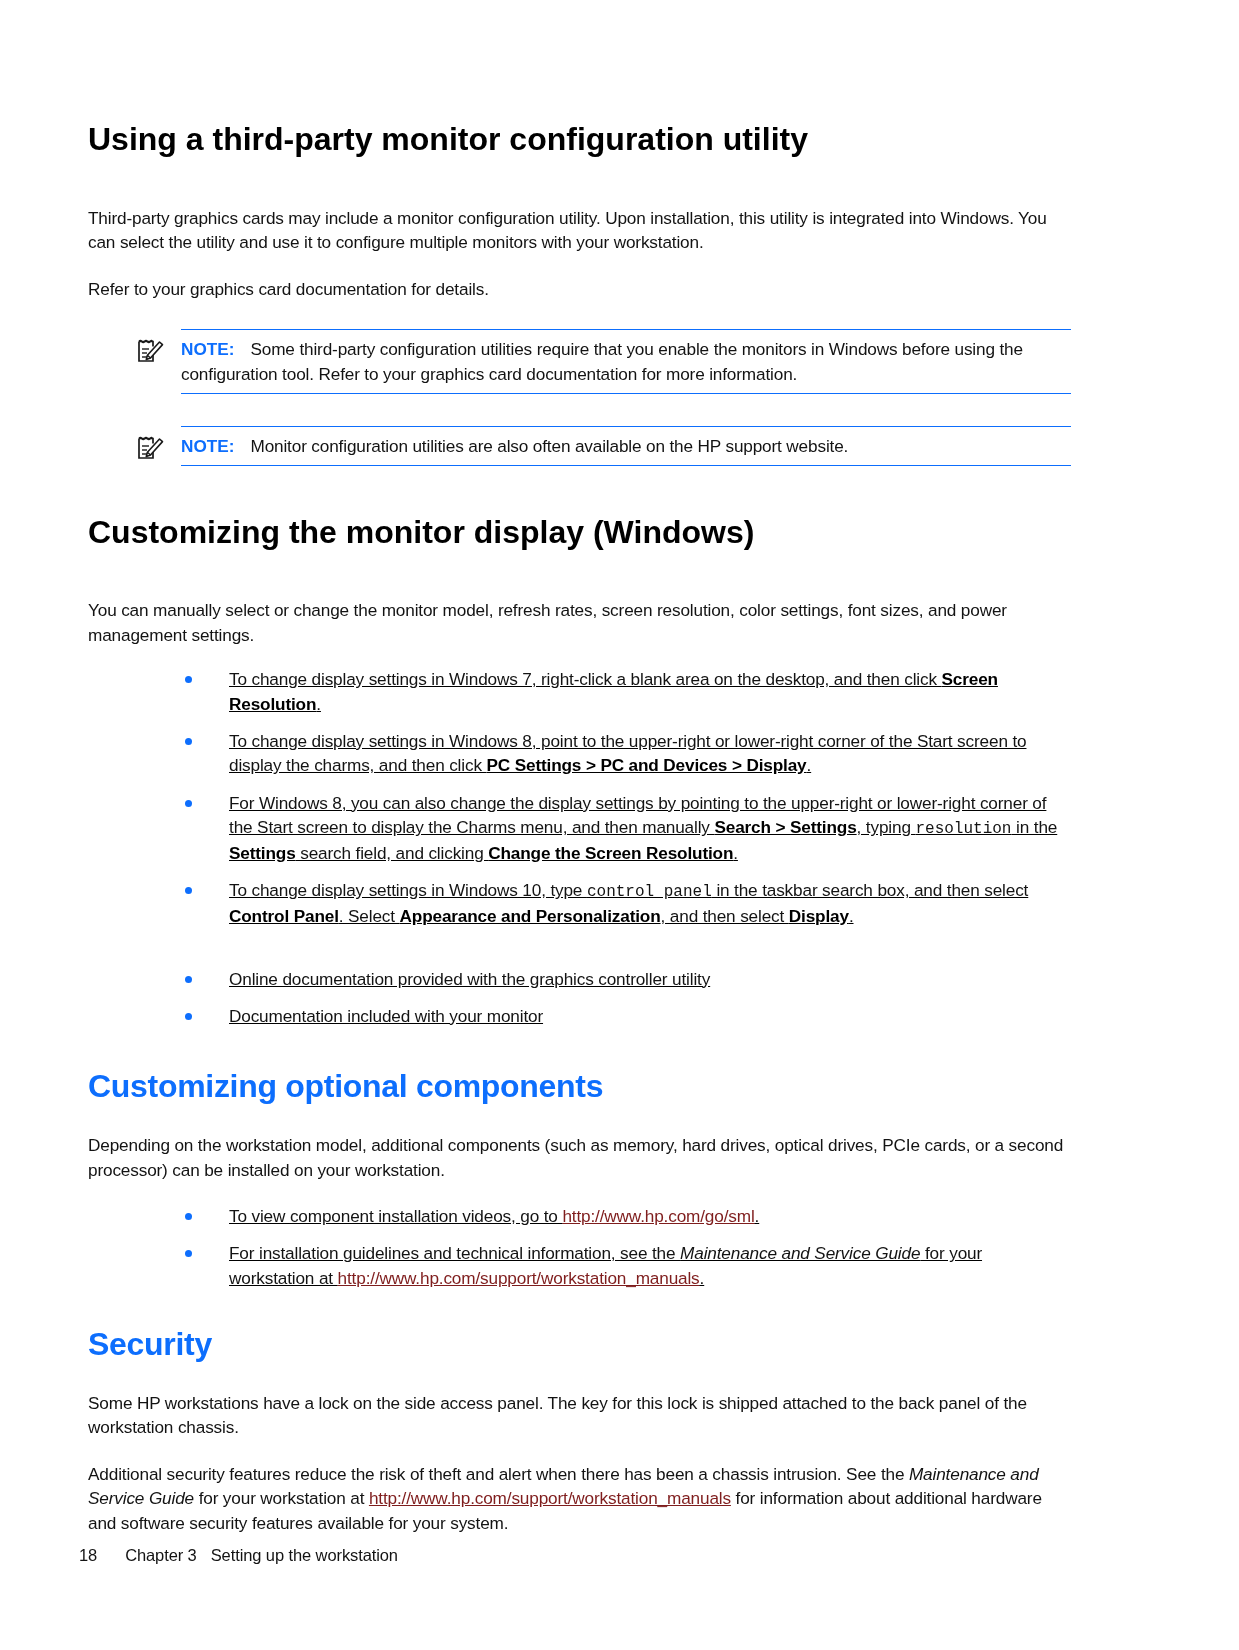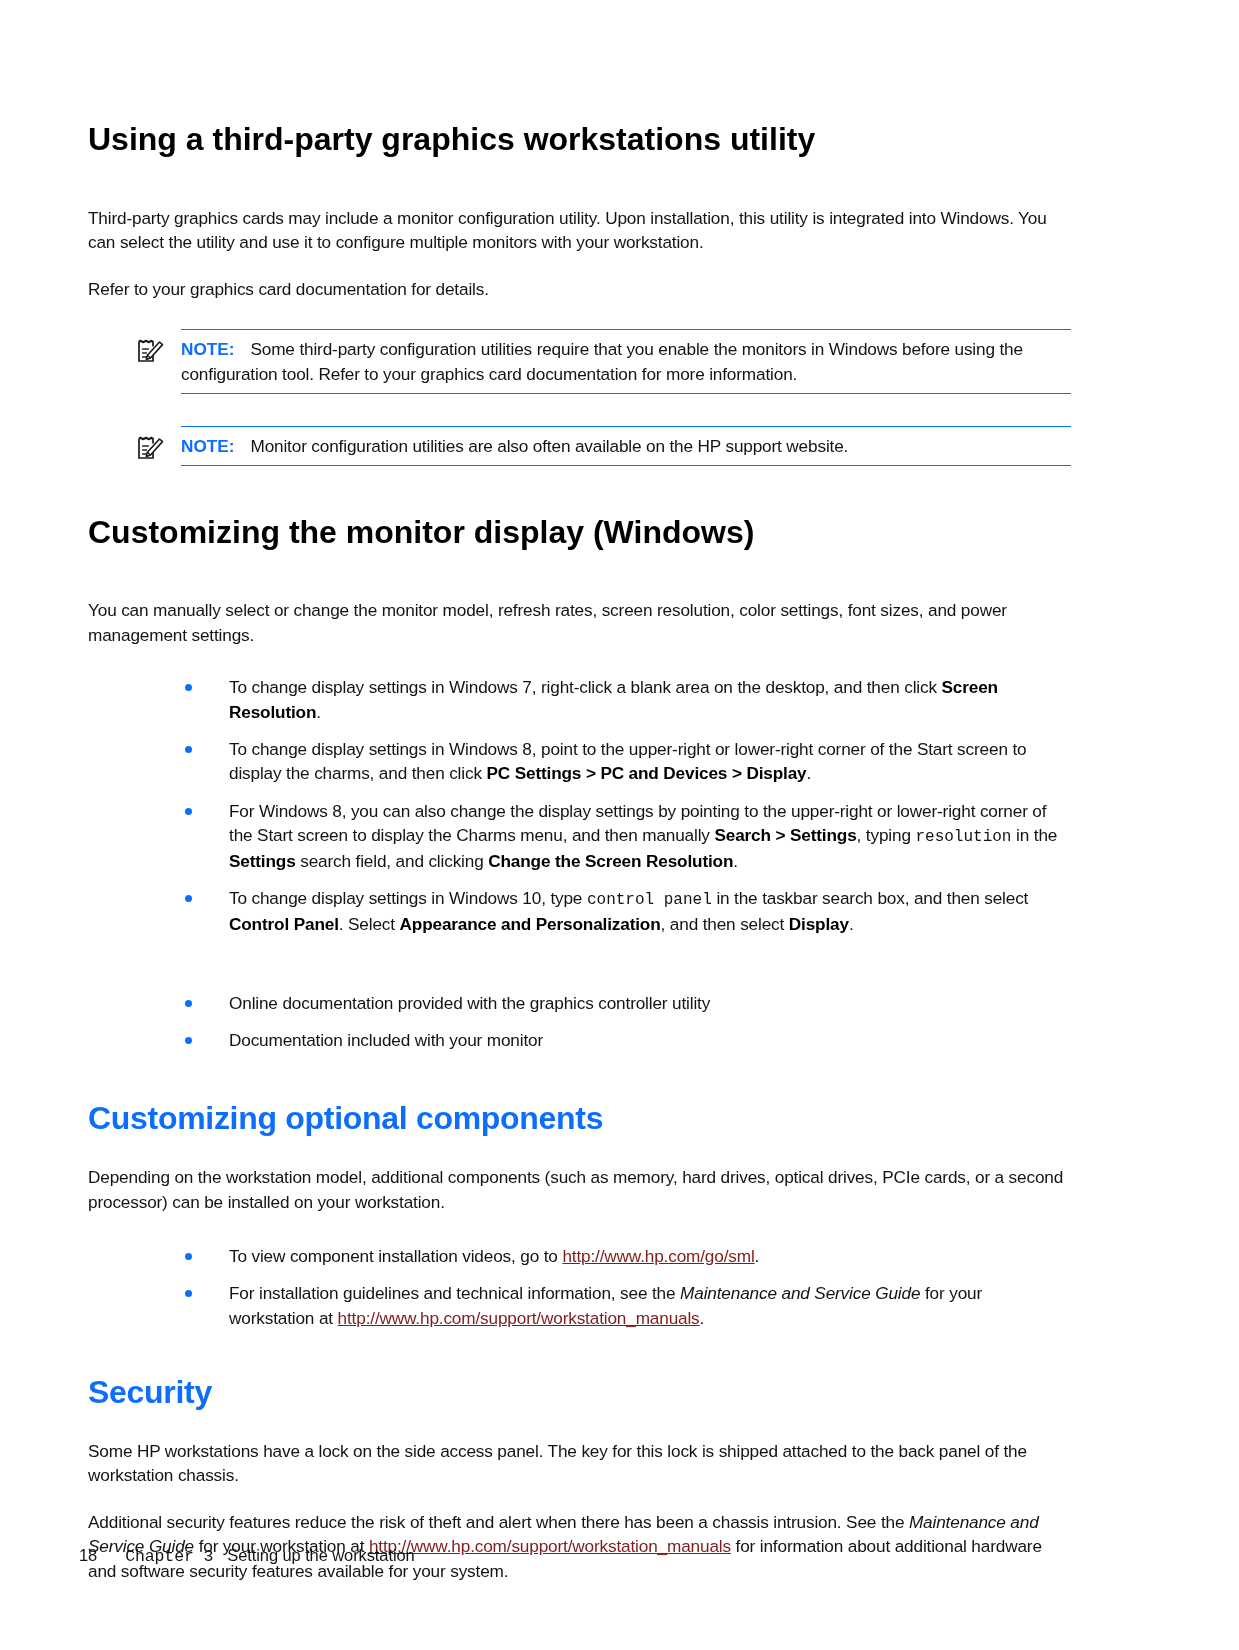--- a/index.html
+++ b/index.html
@@ -73,23 +73,24 @@
   .note-label {
     color: #0d6efd;
     font-weight: bold;
     letter-spacing: 0px;
   }
   .note-gap { display: inline-block; width: 16px; }
 
   
   ul.blist {
     list-style: none;
-    margin: 8px;
+    margin: 0;
     padding: 0;
     margin-left: 93px;
+    text-decoration: underline;
   }
   ul.blist > li {
     position: relative;
     padding-left: 48px;
     font-size: 17.2px;
     line-height: 1.42;
     color: #131313;
     letter-spacing: -0.15px;
     margin-bottom: 13px;
   }
@@ -121,36 +122,36 @@
   .footer {
     position: absolute;
     left: 70px;
     top: 1527px;
     font-size: 16.5px;
     color: #131313;
     letter-spacing: -0.1px;
     white-space: pre;
   }
   .footer .pg { margin-right: 28px; }
-  .footer .ch { margin-right: 14px; font-family: Liberation Mono, monospace; }
+  .footer .ch { margin-right: 14px; }
   .vs-18 { height: 18px; }
   .vs-20 { height: 20px; }
   .vs-22 { height: 22px; }
   .vs-26 { height: 26px; }
   .vs-28 { height: 28px; }
   .vs-32 { height: 32px; }
   .vs-36 { height: 36px; }
   .vs-40 { height: 40px; }
 </style>
 </head>
 <body>
 
 <div class="page">
 
-  <h1 class="sub-title">Using a third-party graphics workstations utility</h1>
+  <h1 class="sub-title">Using a third-party monitor configuration utility</h1>
 
   <div class="vs-26"></div>
 
   <p class="body indent">Third-party graphics cards may include a monitor configuration utility. Upon installation, this utility is integrated into Windows. You can select the utility and use it to configure multiple monitors with your workstation.</p>
 
   <div class="vs-22"></div>
 
   <p class="body indent">Refer to your graphics card documentation for details.</p>
 
   <div class="vs-28"></div>

